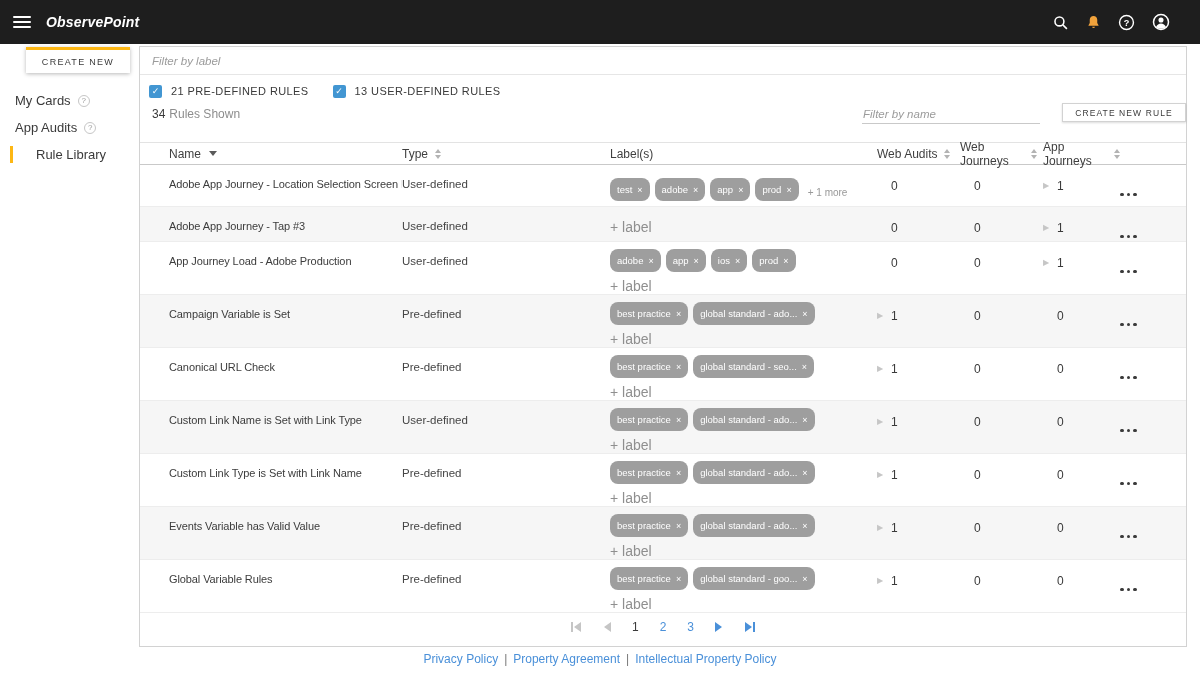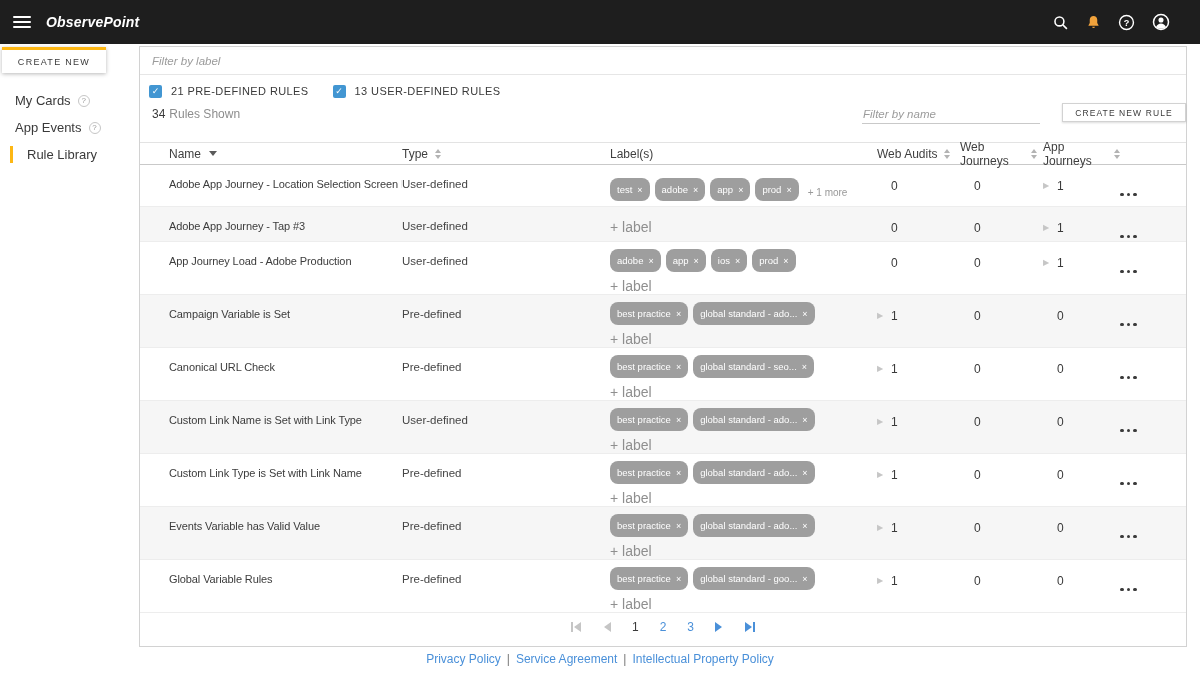--- a/index.html
+++ b/index.html
@@ -9,24 +9,24 @@
   
   .topbar { position:absolute; left:0; top:0; width:1200px; height:44px; background:#1e1e1e; display:flex; align-items:center; padding:0 10px; }
   .hamburger { width:18px; height:12px; margin-left:3px; display:flex; flex-direction:column; justify-content:space-between; cursor:pointer; }
   .hamburger i { display:block; height:2px; background:#fff; border-radius:1px; }
   .logo { color:#fff; font-style:italic; font-weight:bold; font-size:14px; margin-left:15px; letter-spacing:.2px; }
   .topbar-spacer { flex:1; }
   .topbar-icons { display:flex; align-items:center; gap:17px; margin-right:20px; }
   .tb-icon { display:flex; cursor:pointer; }
 
   
-  .create-new-btn { position:absolute; left:2px; top:47px; width:104px; height:26px; background:#fff; border:none; border-top:3px solid #fdb714; box-shadow:0 1px 4px rgba(0,0,0,.28); font-family:inherit; font-size:9px; letter-spacing:1.3px; color:#3a3a3a; cursor:pointer; }
+  .create-new-btn { position:absolute; left:26px; top:47px; width:104px; height:26px; background:#fff; border:none; border-top:3px solid #fdb714; box-shadow:0 1px 4px rgba(0,0,0,.28); font-family:inherit; font-size:9px; letter-spacing:1.3px; color:#3a3a3a; cursor:pointer; }
   .sidenav { position:absolute; left:0; top:87px; width:138px; }
   .nav-item { position:relative; height:27px; display:flex; align-items:center; padding-left:15px; font-size:13px; color:#3a3a3a; cursor:pointer; }
-  .nav-item.active { padding-left:27px; }
+  .nav-item.active { padding-left:36px; }
   .nav-item.active::before { content:""; position:absolute; left:10px; top:5px; bottom:5px; width:3px; background:#fdb714; }
   .badge-q { margin-left:7px; width:12px; height:12px; border:1px solid #c6c6c6; border-radius:50%; color:#9a9a9a; font-size:8px; display:inline-flex; align-items:center; justify-content:center; }
 
   
   .card { position:absolute; left:139px; top:46px; width:1048px; height:601px; border:1px solid #d2d2d2; background:#fff; }
   .label-filter { display:block; width:100%; height:28px; border:none; border-bottom:1px solid #e6e6e6; padding:0 12px; font-family:inherit; font-size:11.5px; color:#333; outline:none; }
   .label-filter::placeholder { color:#9b9b9b; font-style:italic; }
 
   .cb-row { display:flex; align-items:center; padding:9px 12px 0 9px; height:23px; }
   .cb-group { display:flex; align-items:center; margin-right:24px; cursor:pointer; }
@@ -125,21 +125,21 @@
 </div>
 
 <button class="create-new-btn">CREATE NEW</button>
 
 <nav class="sidenav">
     <div class="nav-item">
       <span>My Cards</span>
       <span class="badge-q">?</span>
     </div>
     <div class="nav-item">
-      <span>App Events</span>
+      <span>App Audits</span>
       <span class="badge-q">?</span>
     </div>
     <div class="nav-item active">
       <span>Rule Library</span>
     </div>
   </nav>
 
 <div class="card">
   <input class="label-filter" placeholder="Filter by label" style="">
   <div class="cb-row">
@@ -535,13 +535,13 @@
     </span>
     <span class="pg-arrow">
       <svg width="11" height="10" viewBox="0 0 11 10">
           <path d="M1 0 L8 5 L1 10 Z" fill="#4a90d9"></path>
           <rect x="9" y="0" width="2" height="10" fill="#4a90d9"></rect>
         </svg>
     </span>
   </div>
 </div>
 
-<div class="footer"><span><a class="flink">Privacy Policy</a><span class="sep">|</span><a class="flink">Service Agreement</a><span class="sep">|</span><a class="flink">Intellectual Property Policy</a></span></div>
+<div class="footer"><span><a class="flink">Privacy Policy</a><span class="sep">|</span><a class="flink">Property Agreement</a><span class="sep">|</span><a class="flink">Intellectual Property Policy</a></span></div>
 
 </body></html>

